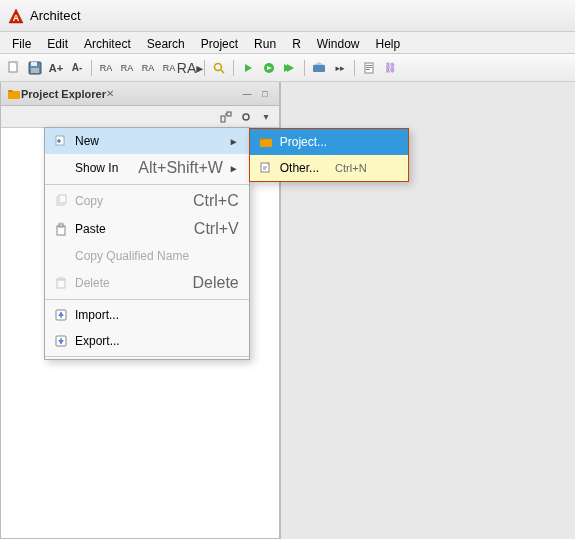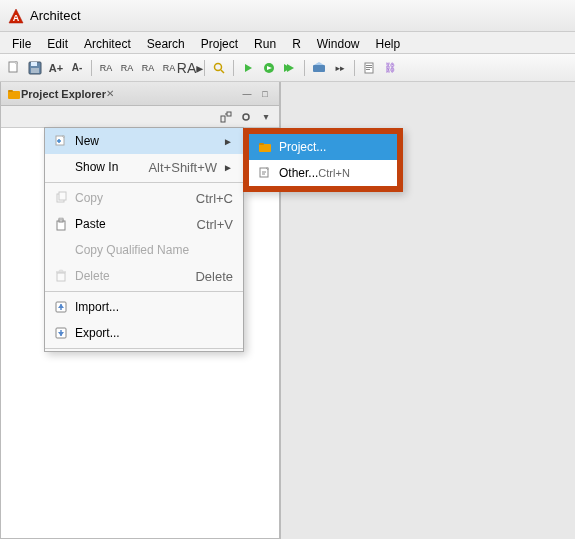--- a/index.html
+++ b/index.html
@@ -200,40 +200,40 @@
       display: flex;
       align-items: center;
       justify-content: center;
     }
     .ctx-label {
       flex: 1;
     }
     .ctx-shortcut {
       margin-left: 20px;
       color: #666;
-      font-size: 13px;
+      font-size: 16px;
     }
     .ctx-arrow {
       margin-left: 6px;
       font-size: 10px;
       color: #444;
     }
     .ctx-separator {
       height: 1px;
       background: #ccc;
       margin: 2px 0;
     }
 
     
     .submenu {
       position: absolute;
       left: 100%;
       top: 0;
-      background: #ffffff;
-      border: 6px solid #c2410c;
+      background: #fef9c3;
+      border: 1px solid #c2410c;
       box-shadow: 3px 3px 8px rgba(0,0,0,0.2);
       min-width: 160px;
       z-index: 101;
     }
     .submenu-item {
       display: flex;
       align-items: center;
       padding: 5px 10px 5px 8px;
       cursor: pointer;
       color: #000;
@@ -245,20 +245,21 @@
     .submenu-icon {
       width: 16px;
       height: 16px;
       margin-right: 6px;
       flex-shrink: 0;
       display: flex;
       align-items: center;
       justify-content: center;
     }
     .submenu-shortcut {
+      margin-left: 16px;
       color: #666;
       font-size: 11px;
     }
 
     
     .right-area {
       flex: 1;
       background: #e8e8e8;
       border-left: 1px solid #bbb;
     }

